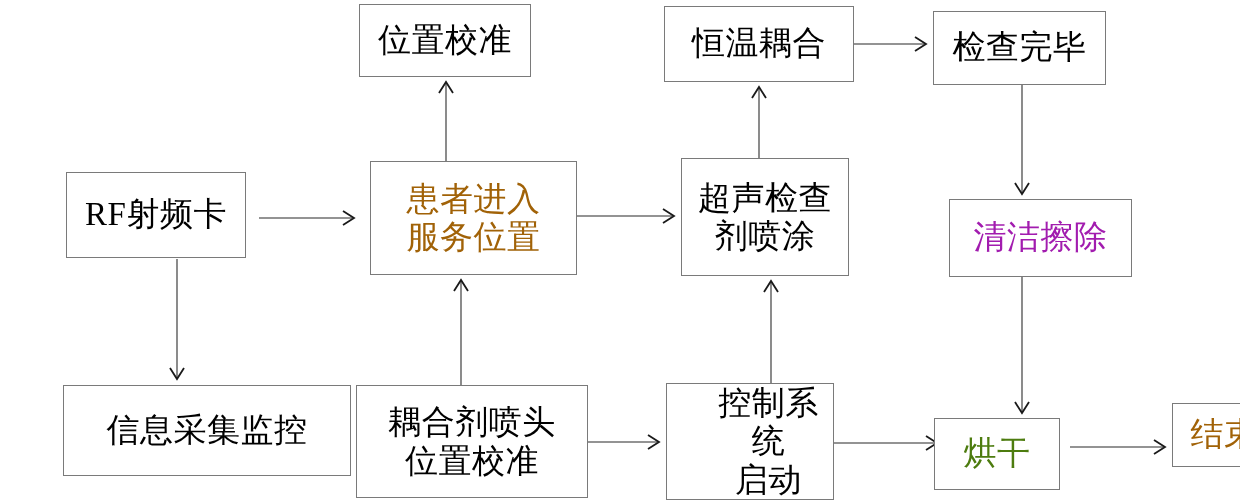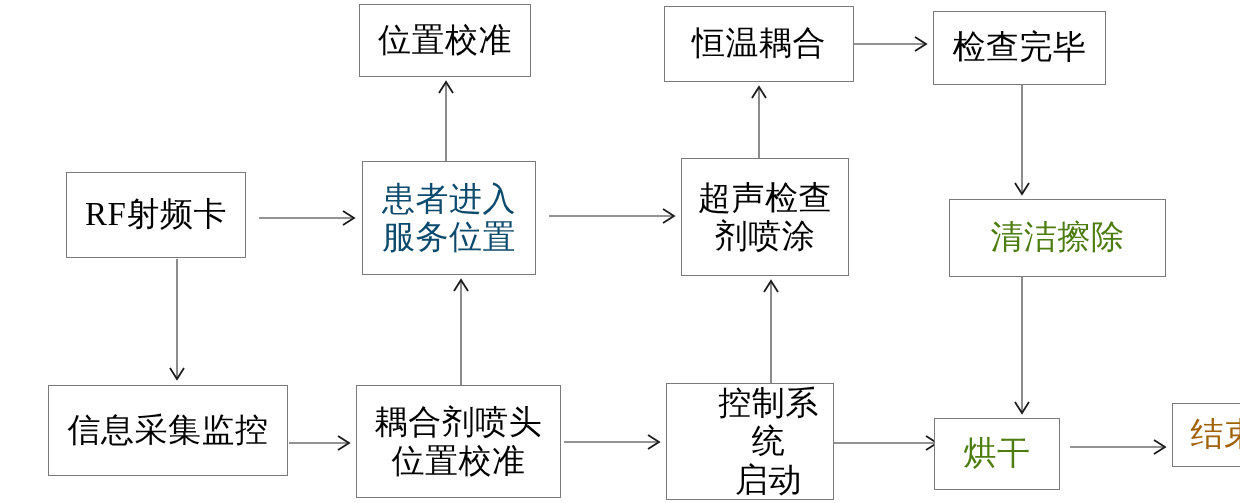--- a/index.html
+++ b/index.html
@@ -114,28 +114,28 @@
         <path d="M882,436 L893,443 L882,450" class="edge-head" stroke="#1a1a1a"></path>
       </g>
       <g>
         <polyline points="1026,447 1121,447" class="edge-line" stroke="#6f6f6f"></polyline>
         <path d="M1110,440 L1121,447 L1110,454" class="edge-head" stroke="#1a1a1a"></path>
       </g>
     </svg>
   <div id="nodes-layer">
       <div class="node" style="left: 315px; top: 4px; width: 172px; height: 73px; border-color: rgb(122, 122, 122); color: rgb(0, 0, 0);">位置校准</div>
       <div class="node" style="left: 22px; top: 172px; width: 180px; height: 86px; border-color: rgb(122, 122, 122); color: rgb(0, 0, 0);">RF射频卡</div>
-      <div class="node two-line" style="left: 318px; top: 161px; width: 174px; height: 114px; border-color: rgb(122, 122, 122); color: #0c4a6e;">患者进入
+      <div class="node two-line" style="left: 326px; top: 161px; width: 207px; height: 114px; border-color: rgb(122, 122, 122); color: #a16207;">患者进入
 服务位置</div>
       <div class="node" style="left: 620px; top: 6px; width: 190px; height: 76px; border-color: rgb(122, 122, 122); color: rgb(0, 0, 0);">恒温耦合</div>
       <div class="node two-line" style="left: 637px; top: 158px; width: 168px; height: 118px; border-color: rgb(122, 122, 122); color: rgb(0, 0, 0);">超声检查
 剂喷涂</div>
       <div class="node" style="left: 889px; top: 11px; width: 173px; height: 74px; border-color: rgb(122, 122, 122); color: rgb(0, 0, 0); font-family: Liberation Serif, serif;">检查完毕</div>
-      <div class="node" style="left: 905px; top: 199px; width: 217px; height: 78px; border-color: rgb(122, 122, 122); color: #4d7c0f;">清洁擦除</div>
-      <div class="node" style="left: 4px; top: 385px; width: 240px; height: 91px; border-color: rgb(122, 122, 122); color: rgb(0, 0, 0);">信息采集监控</div>
-      <div class="node two-line" style="left: 312px; top: 385px; width: 205px; height: 113px; border-color: rgb(122, 122, 122); color: rgb(0, 0, 0);">耦合剂喷头
+      <div class="node" style="left: 905px; top: 199px; width: 183px; height: 78px; border-color: rgb(122, 122, 122); color: #a21caf;">清洁擦除</div>
+      <div class="node" style="left: 19px; top: 385px; width: 288px; height: 91px; border-color: rgb(122, 122, 122); color: rgb(0, 0, 0);">信息采集监控</div>
+      <div class="node two-line" style="left: 312px; top: 385px; width: 232px; height: 113px; border-color: rgb(122, 122, 122); color: rgb(0, 0, 0);">耦合剂喷头
 位置校准</div>
       <div class="node two-line" style="left: 622px; top: 383px; width: 168px; height: 117px; border-color: rgb(122, 122, 122); color: rgb(0, 0, 0); padding-left: 39px;">控制系统
 启动</div>
       <div class="node" style="left: 890px; top: 418px; width: 126px; height: 72px; border-color: rgb(122, 122, 122); color: #4d7c0f;">烘干</div>
       <div class="node" style="left: 1128px; top: 403px; width: 104px; height: 64px; border-color: rgb(122, 122, 122); color: #a16207;">结束</div>
     </div>
 </div>
 
 </body></html>

